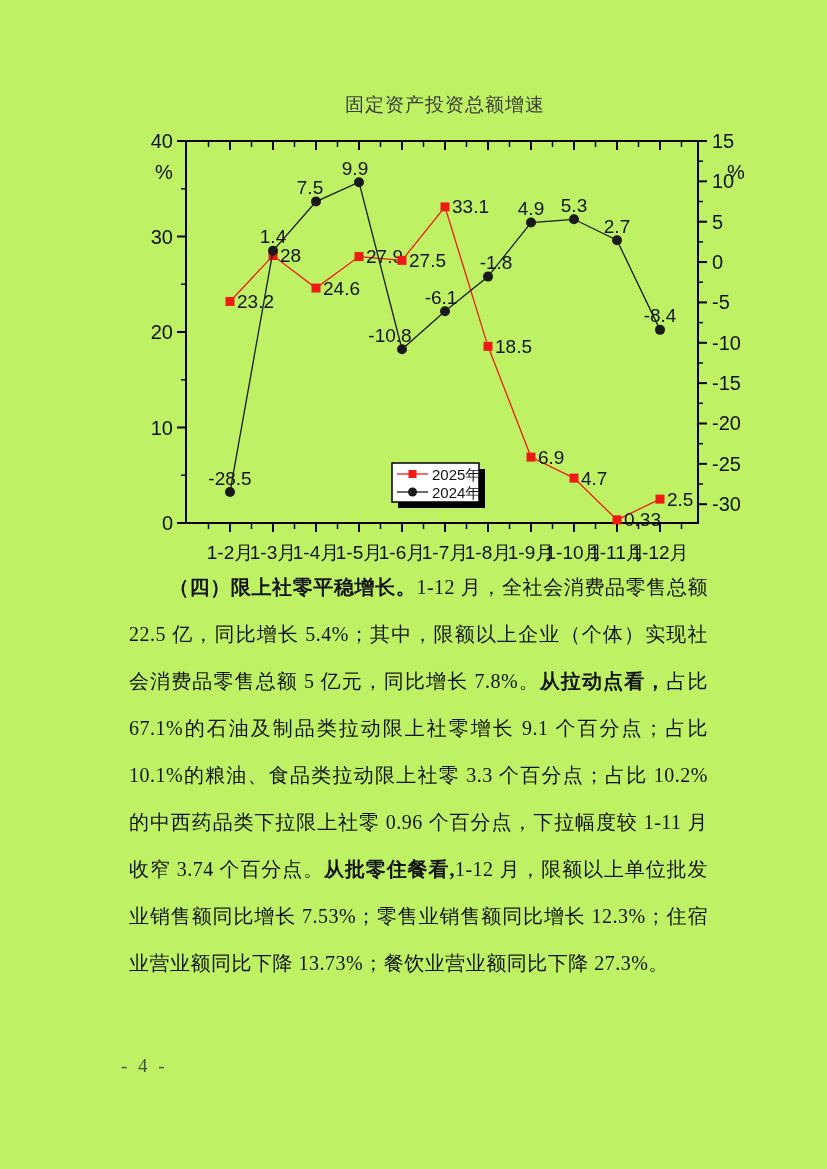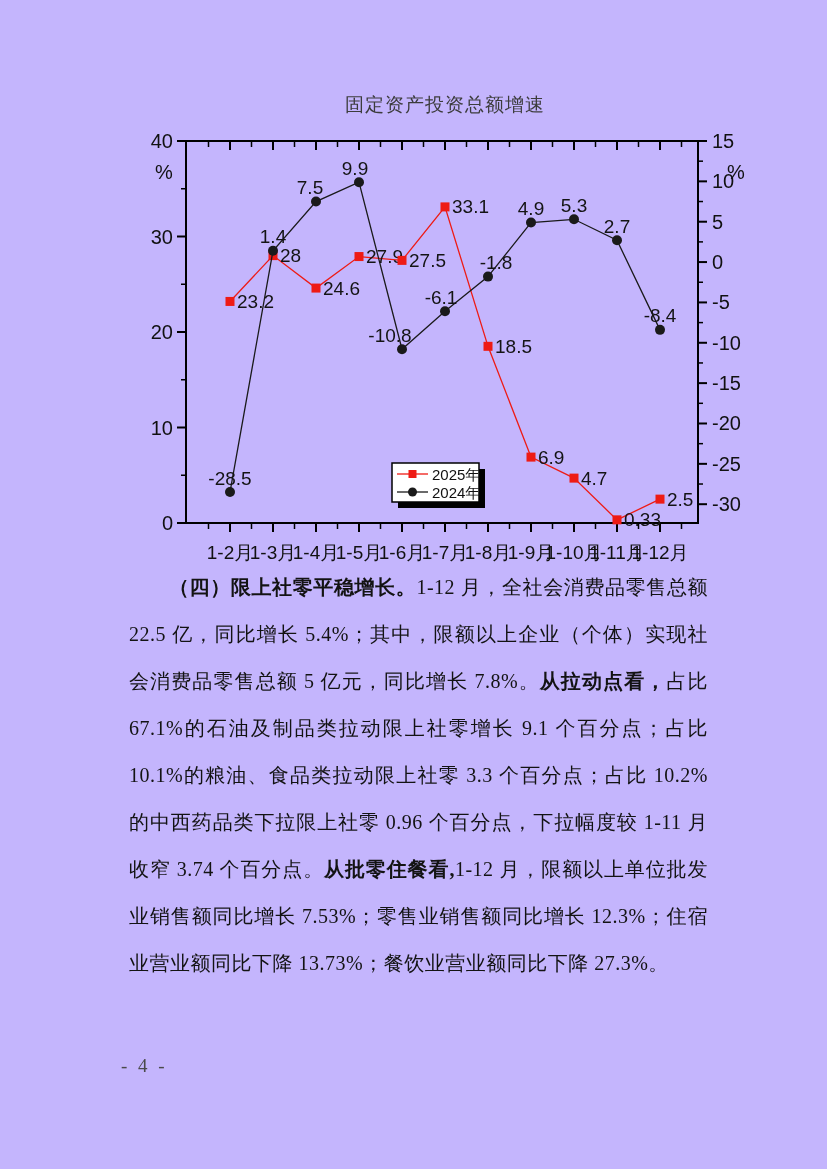--- a/index.html
+++ b/index.html
@@ -1,20 +1,20 @@
 <!DOCTYPE html>
 <html><head>
 <meta charset="utf-8">
 <style>
   html,body{margin:0;padding:0;}
   body{
     width:827px;height:1169px;background:#ffffff;position:relative;overflow:hidden;
     font-family:"Liberation Serif","DejaVu Serif",serif;color:#111;
   }
-  .page{position:absolute;left:0;top:0;width:827px;height:1169px;background:#c4b5fd;}
+  .page{position:absolute;left:0;top:0;width:827px;height:1169px;background:#bef264;}
   .chart-area{position:absolute;left:0;top:0;width:827px;height:572px;}
   .chart-area svg{display:block;}
   .chart-area text{font-family:"Liberation Sans","DejaVu Sans",sans-serif;}
   .body-text{
     position:absolute;left:129px;top:564px;width:579px;
     font-size:20px;line-height:47px;text-align:justify;text-indent:2em;
     color:#131313;letter-spacing:0.5px;
   }
   .body-text b{font-weight:bold;}
   .page-footer{

